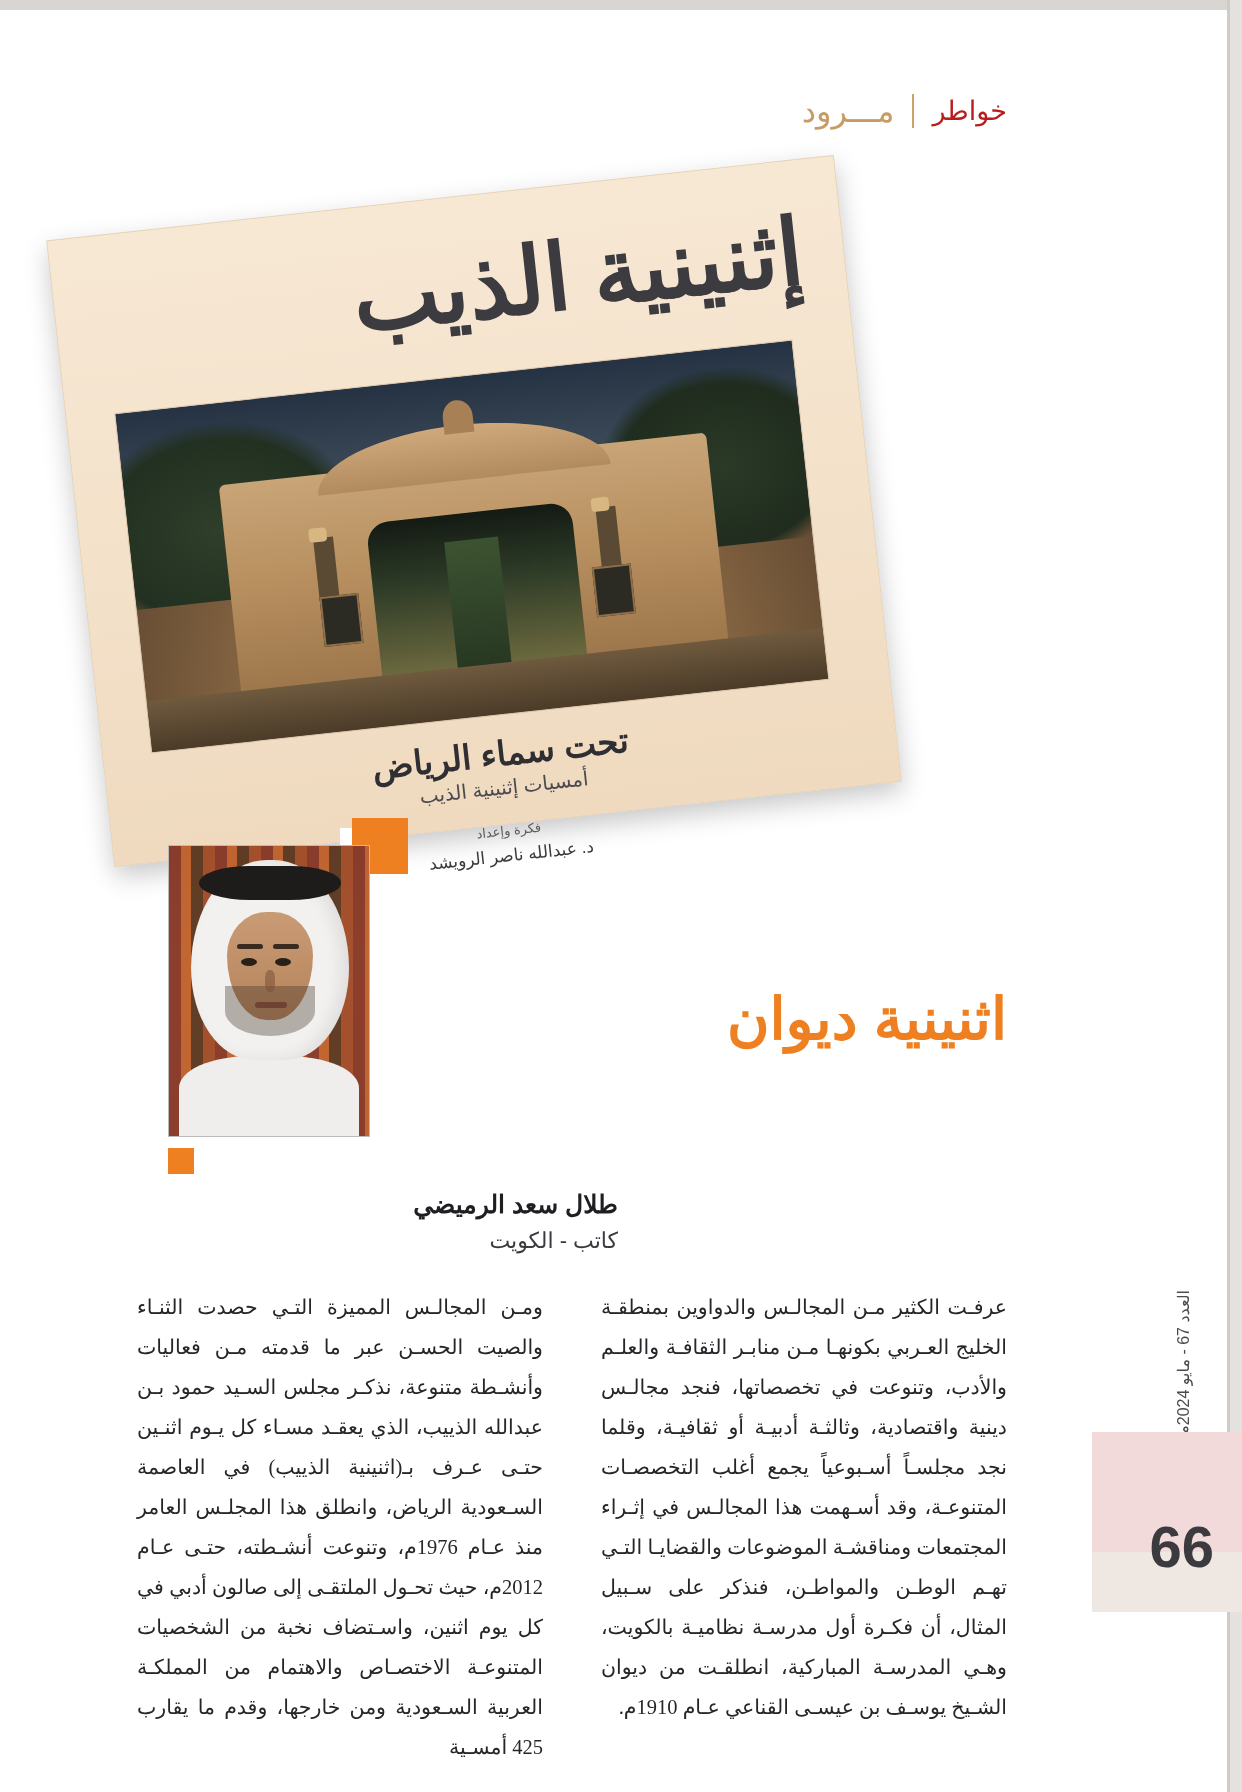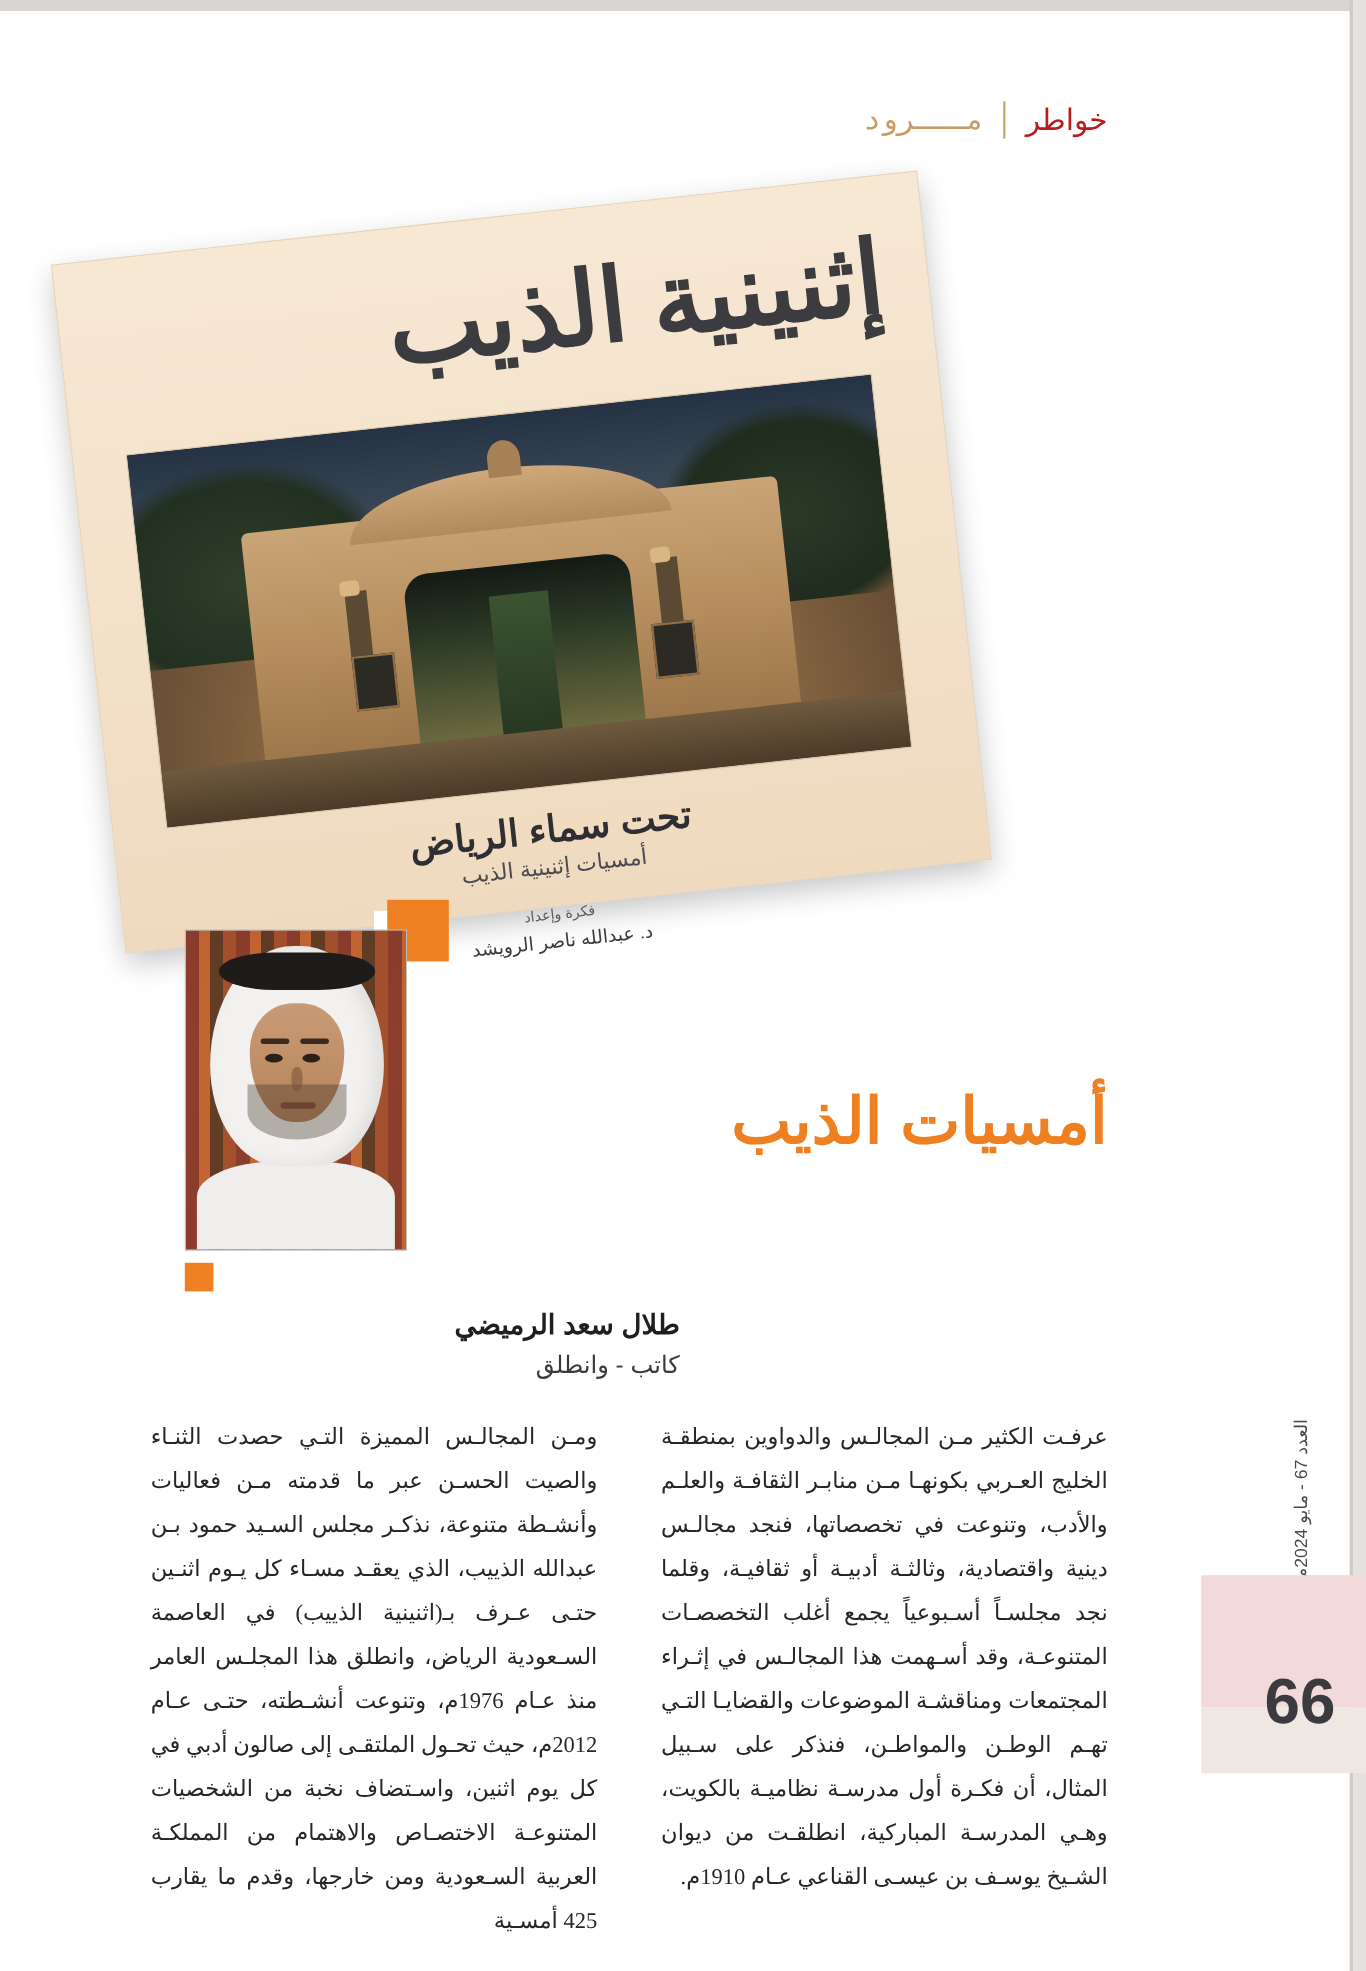--- a/index.html
+++ b/index.html
@@ -50,23 +50,23 @@
     color: #b91c1c;
     font-family: "Liberation Sans", sans-serif;
     letter-spacing: 0px;
   }
   .header .divider {
     width: 2px;
     height: 34px;
     background: #c9a36a;
   }
   .header .brand {
-    font-size: 26px;
+    font-size: 32px;
     color: #c08a4a;
-    font-family: Liberation Mono, monospace;
+    font-family: Liberation Sans, sans-serif;
     opacity: .85;
     letter-spacing: 2px;
   }
 
   
   .book-wrap {
     position: absolute;
     top: 196px;
     left: 78px;
     width: 820px;
@@ -475,23 +475,23 @@
     <div class="beard"></div>
     <div class="brow l"></div>
     <div class="brow r"></div>
     <div class="eye l"></div>
     <div class="eye r"></div>
     <div class="nose"></div>
     <div class="mouth"></div>
   </div>
   <div class="orange-square"></div>
 
-  <div class="main-title">أمسيات الذيب</div>
+  <div class="main-title">اثنينية ديوان</div>
   <div class="byline-name">طلال سعد الرميضي</div>
-  <div class="byline-role">كاتب - وانطلق</div>
+  <div class="byline-role">كاتب - الكويت</div>
 
   <div class="columns">
     <div class="col">عرفـت الكثير مـن المجالـس والدواوين بمنطقـة الخليج العـربي بكونهـا مـن منابـر الثقافـة والعلـم والأدب، وتنوعت في تخصصاتها، فنجد مجالـس دينية واقتصادية، وثالثـة أدبيـة أو ثقافيـة، وقلما نجد مجلسـاً أسـبوعياً يجمع أغلب التخصصـات المتنوعـة، وقد أسـهمت هذا المجالـس في إثـراء المجتمعات ومناقشـة الموضوعات والقضايـا التـي تهـم الوطـن والمواطـن، فنذكر على سـبيل المثال، أن فكـرة أول مدرسـة نظاميـة بالكويت، وهـي المدرسـة المباركية، انطلقـت من ديوان الشـيخ يوسـف بن عيسـى القناعي عـام 1910م.</div>
     <div class="col">ومـن المجالـس المميزة التـي حصدت الثنـاء والصيت الحسـن عبر ما قدمته مـن فعاليات وأنشـطة متنوعة، نذكـر مجلس السـيد حمود بـن عبدالله الذييب، الذي يعقـد مسـاء كل يـوم اثنـين حتـى عـرف بـ(اثنينية الذييب) في العاصمة السـعودية الرياض، وانطلق هذا المجلـس العامر منذ عـام 1976م، وتنوعت أنشـطته، حتـى عـام 2012م، حيث تحـول الملتقـى إلى صالون أدبي في كل يوم اثنين، واسـتضاف نخبة من الشخصيات المتنوعـة الاختصـاص والاهتمام من المملكـة العربية السـعودية ومن خارجها، وقدم ما يقارب 425 أمسـية</div>
   </div>
 
   <div class="side-text">العدد 67 - مايو 2024م مجلة المرود</div>
   <div class="folio-band"></div>
   <div class="folio-band2"></div>
   <div class="folio">66</div>

